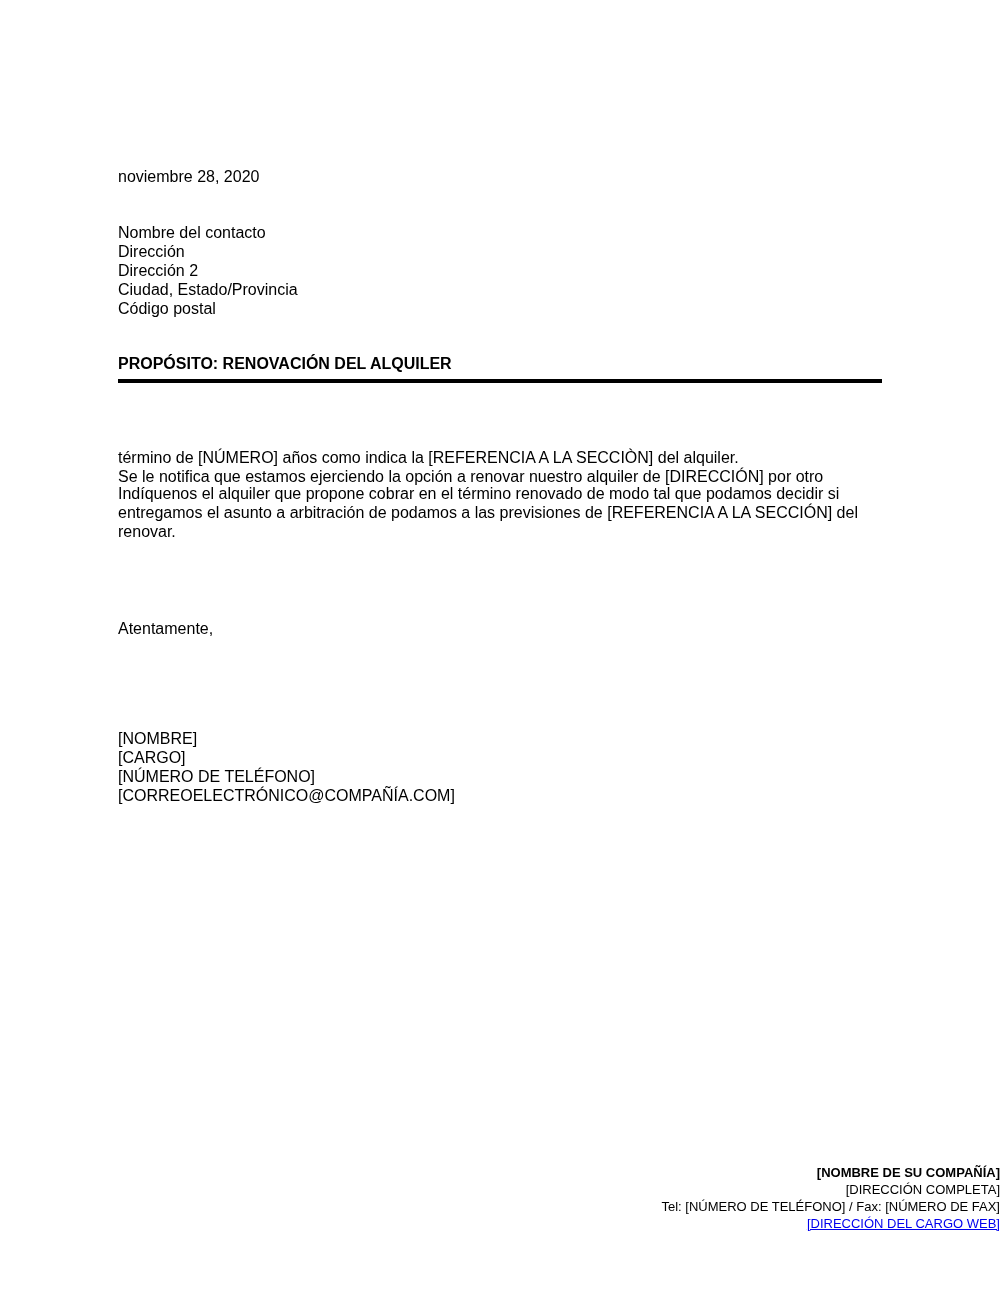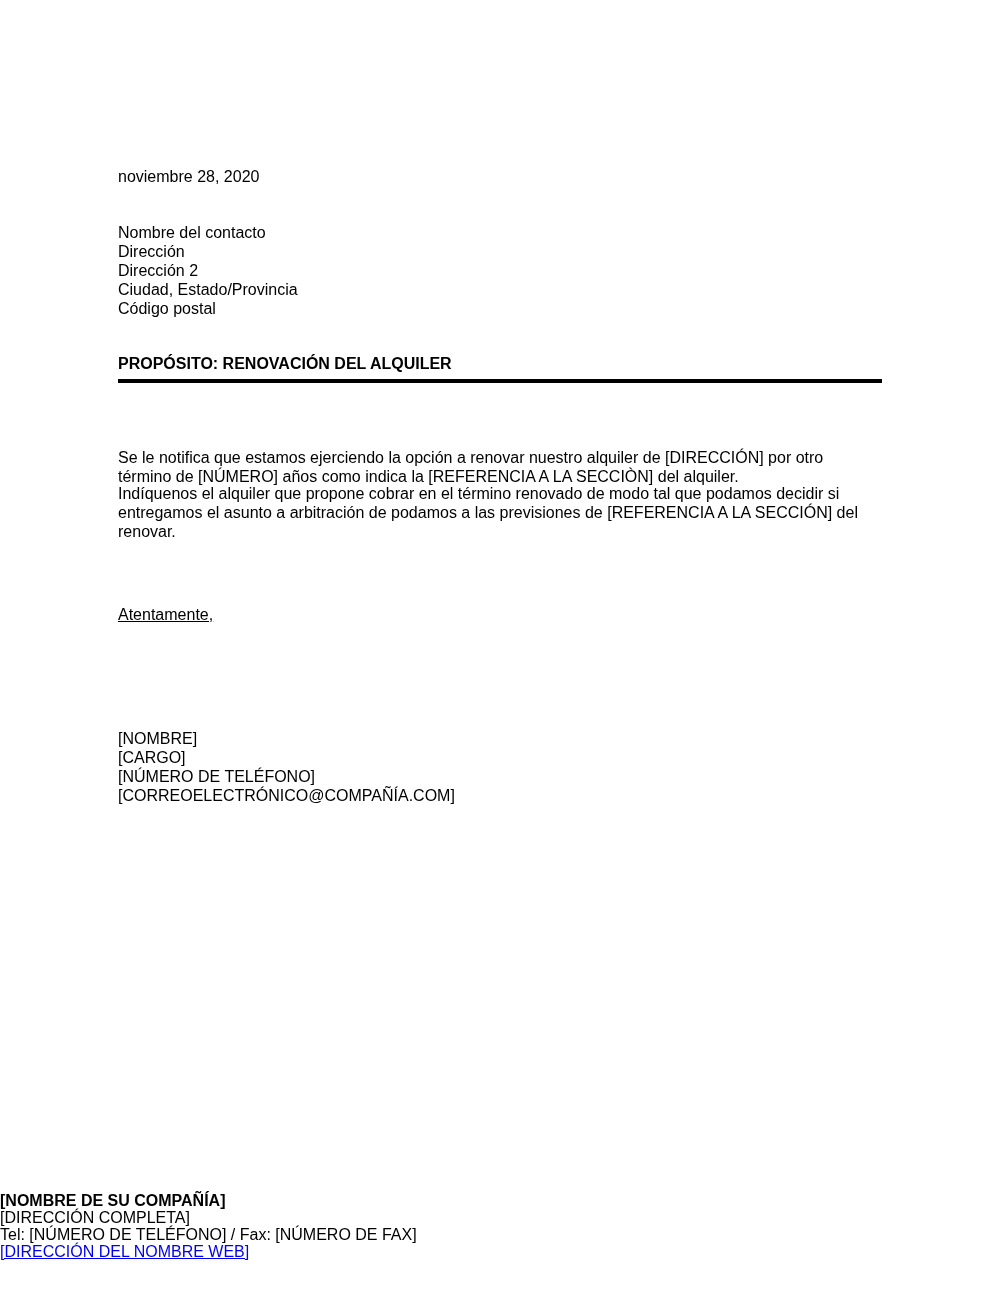--- a/index.html
+++ b/index.html
@@ -4,21 +4,21 @@
 <style>
   html, body { margin: 0; padding: 0; background: #ffffff; }
   body { width: 1000px; height: 1290px; position: relative; overflow: hidden;
          font-family: "Liberation Sans", sans-serif; color: #000; font-size: 16px; }
   .page { position: absolute; left: 0; top: 0; width: 1000px; height: 911px; }
   .abs { position: absolute; left: 118px; line-height: 19px; white-space: nowrap; }
   .para { position: absolute; left: 118px; width: 770px; line-height: 19px; }
   .line { display: block; white-space: nowrap; }
   .title { font-weight: bold; }
   .rule { position: absolute; left: 118px; width: 764px; top: 379px; height: 4px; background: #000; }
-  .footer { position: absolute; left: 0; width: 1000px; top: 1164px; text-align: left; font-size: 16px; line-height: 17px; margin-top: 28px; }
+  .footer { position: absolute; left: 0; width: 1000px; top: 1164px; text-align: right; font-size: 13px; line-height: 17px; }
   .footer .company { font-weight: bold; }
   .footer a { color: #0000ee; text-decoration: underline; }
 </style>
 </head>
 <body>
 
 <div class="page">
 
   <div class="abs" style="top:167px;">noviembre 28, 2020</div>
 
@@ -29,40 +29,40 @@
     <span class="line">Ciudad, Estado/Provincia</span>
     <span class="line">Código postal</span>
   </div>
 
   <div class="abs title" style="top:354px;">PROPÓSITO: RENOVACIÓN DEL ALQUILER</div>
 
   <div class="rule"></div>
 
 
   <div class="para" style="top:448px;">
+    <span class="line">término de [NÚMERO] años como indica la [REFERENCIA A LA SECCIÒN] del alquiler.</span>
     <span class="line">Se le notifica que estamos ejerciendo la opción a renovar nuestro alquiler de [DIRECCIÓN] por otro</span>
-    <span class="line">término de [NÚMERO] años como indica la [REFERENCIA A LA SECCIÒN] del alquiler.</span>
   </div>
 
   <div class="para" style="top:484px;">
     <span class="line">Indíquenos el alquiler que propone cobrar en el término renovado de modo tal que podamos decidir si</span>
     <span class="line">entregamos el asunto a arbitración de podamos a las previsiones de [REFERENCIA A LA SECCIÓN] del</span>
     <span class="line">renovar.</span>
   </div>
 
 
-  <div class="abs" style="top:605px;text-decoration:underline;">Atentamente,</div>
+  <div class="abs" style="top:619px;">Atentamente,</div>
 
   <div class="abs" style="top:729px;">
     <span class="line">[NOMBRE]</span>
     <span class="line">[CARGO]</span>
     <span class="line">[NÚMERO DE TELÉFONO]</span>
     <span class="line">[CORREOELECTRÓNICO@COMPAÑÍA.COM]</span>
   </div>
 
   <div class="footer">
     <div class="company">[NOMBRE DE SU COMPAÑÍA]</div>
     <div>[DIRECCIÓN COMPLETA]</div>
     <div>Tel: [NÚMERO DE TELÉFONO] / Fax: [NÚMERO DE FAX]</div>
-    <div><a href="#">[DIRECCIÓN DEL NOMBRE WEB]</a></div>
+    <div><a href="#">[DIRECCIÓN DEL CARGO WEB]</a></div>
   </div>
 
 </div>
 
 </body></html>

